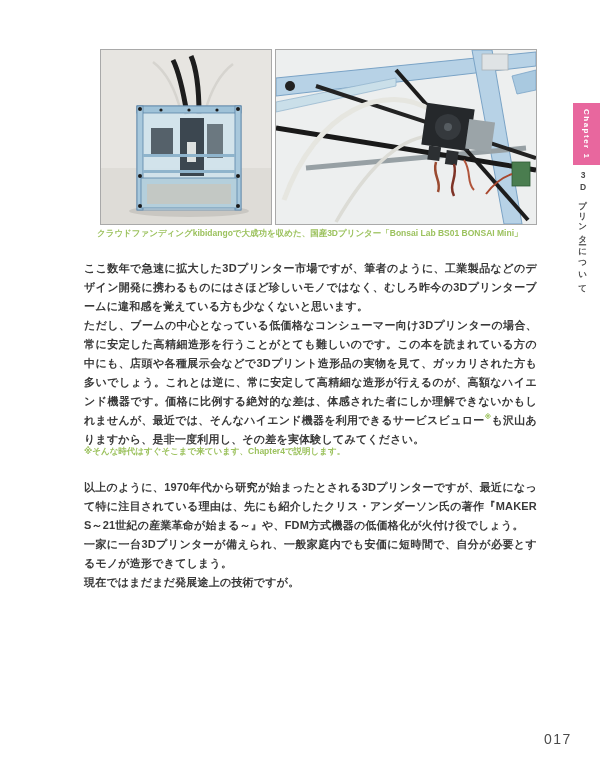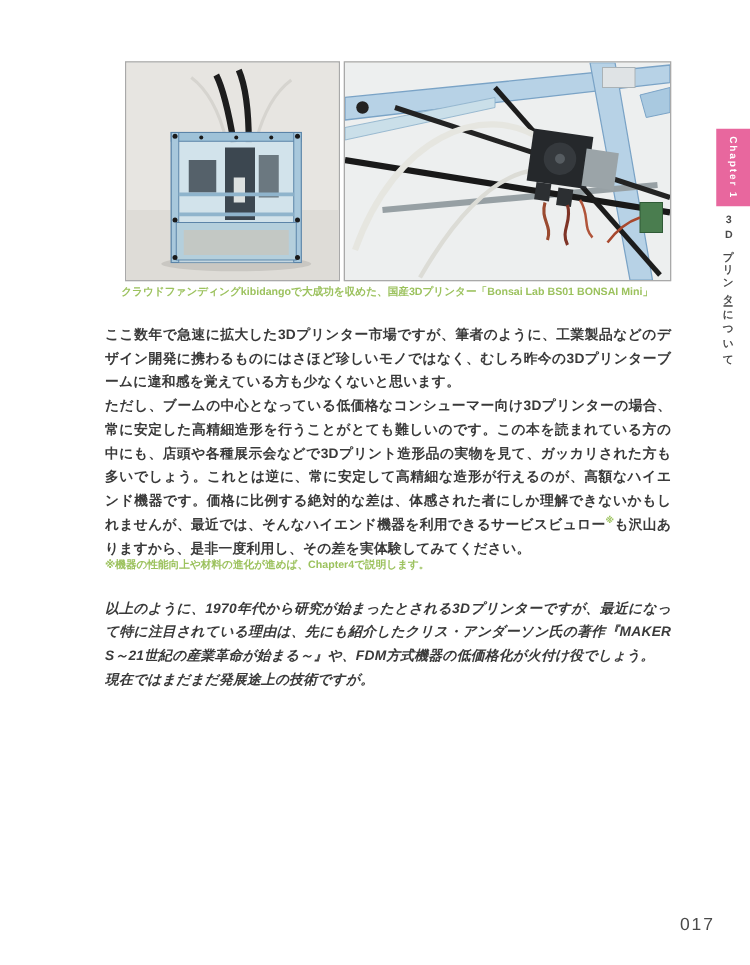--- a/index.html
+++ b/index.html
@@ -23,21 +23,21 @@
     font-size:8.5px;line-height:11px;color:#9cc25e;font-weight:600;
   }
   
   .body-block{
     left:84px;width:453px;
     font-size:11px;line-height:19px;color:#3a3a3a;font-weight:600;
     text-align:justify;word-break:break-all;letter-spacing:0.2px;
   }
   .body-block p{margin:0;padding:0;}
   #body-block-1{top:259px;}
-  #body-block-2{top:478px;font-style:italic;}
+  #body-block-2{top:478px;}
   sup.note-mark{font-size:7px;color:#9cc25e;vertical-align:super;line-height:0;}
   
   .chapter-tab{
     left:573px;top:103px;width:27px;height:62px;
     display:flex;align-items:center;justify-content:center;
     writing-mode:vertical-rl;
     color:#ffffff;font-size:8px;font-weight:700;letter-spacing:1.5px;
   }
   .section-title{
     left:577px;top:170px;height:120px;
@@ -116,24 +116,25 @@
   </svg>
 </div>
 
 <div class="abs caption">クラウドファンディングkibidangoで大成功を収めた、国産3Dプリンター「Bonsai Lab BS01 BONSAI Mini」</div>
 
 <div class="abs body-block" id="body-block-1">
   <p>ここ数年で急速に拡大した3Dプリンター市場ですが、筆者のように、工業製品などのデザイン開発に携わるものにはさほど珍しいモノではなく、むしろ昨今の3Dプリンターブームに違和感を覚えている方も少なくないと思います。</p>
   <p><span>ただし、ブームの中心となっている低価格なコンシューマー向け3Dプリンターの場合、常に安定した高精細造形を行うことがとても難しいのです。この本を読まれている方の中にも、店頭や各種展示会などで3Dプリント造形品の実物を見て、ガッカリされた方も多いでしょう。これとは逆に、常に安定して高精細な造形が行えるのが、高額なハイエンド機器です。価格に比例する絶対的な差は、体感された者にしか理解できないかもしれませんが、最近では、そんなハイエンド機器を利用できるサービスビュロー</span><sup class="note-mark">※</sup><span>も沢山ありますから、是非一度利用し、その差を実体験してみてください。</span></p>
 </div>
 
-<div class="abs footnote">※機器の性能向上や材料の進化が進めば、Chapter4で説明します。</div>
+<div class="abs footnote">※そんな時代はすぐそこまで来ています、Chapter4で説明します。</div>
 
 <div class="abs body-block" id="body-block-2">
   <p>以上のように、1970年代から研究が始まったとされる3Dプリンターですが、最近になって特に注目されている理由は、先にも紹介したクリス・アンダーソン氏の著作『MAKERS～21世紀の産業革命が始まる～』や、FDM方式機器の低価格化が火付け役でしょう。</p>
+  <p>一家に一台3Dプリンターが備えられ、一般家庭内でも安価に短時間で、自分が必要とするモノが造形できてしまう。</p>
   <p>現在ではまだまだ発展途上の技術ですが。</p>
 </div>
 
 <div class="abs chapter-tab" style="background: rgb(232, 103, 158);">Chapter 1</div>
 
 <div class="abs section-title">3Dプリンターについて</div>
 
 <div class="abs page-number">017</div>
 
 </body></html>

